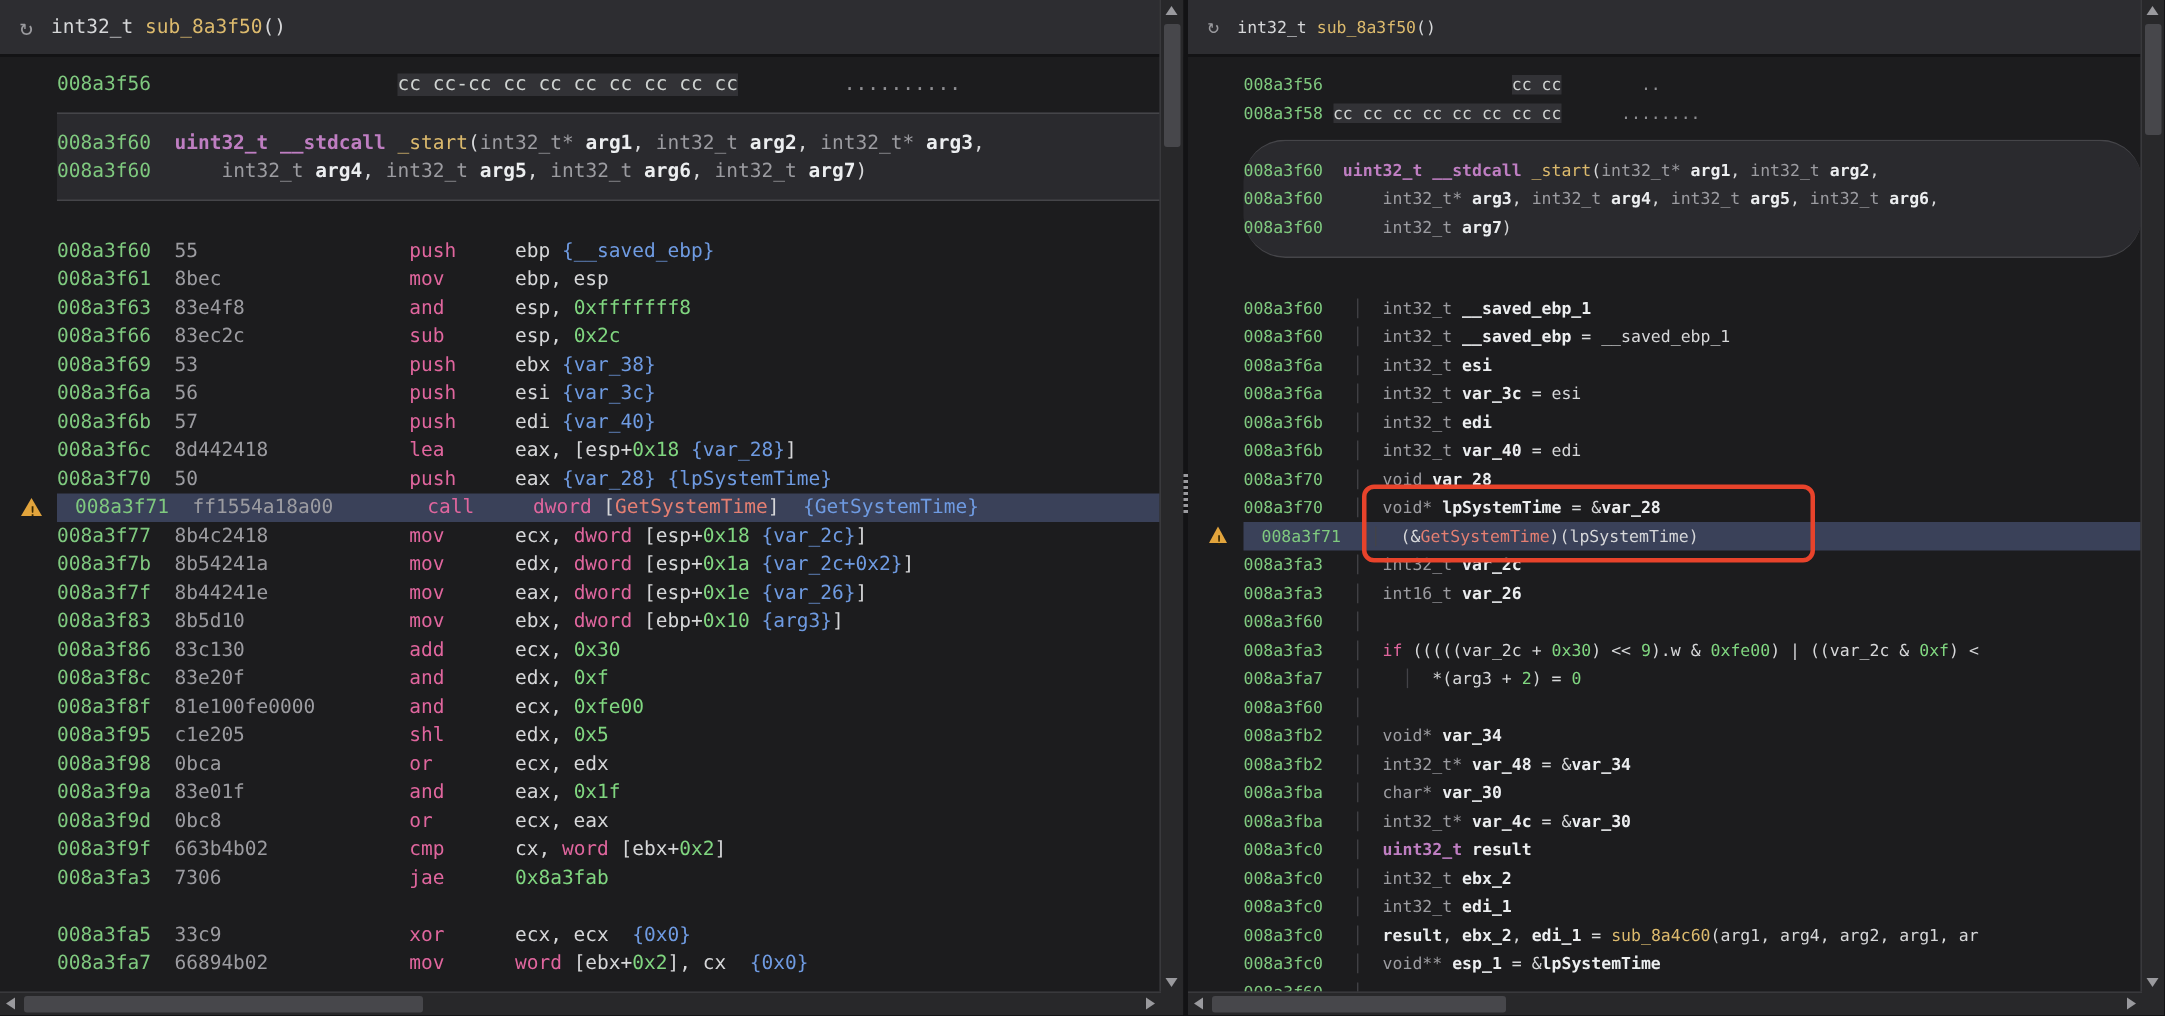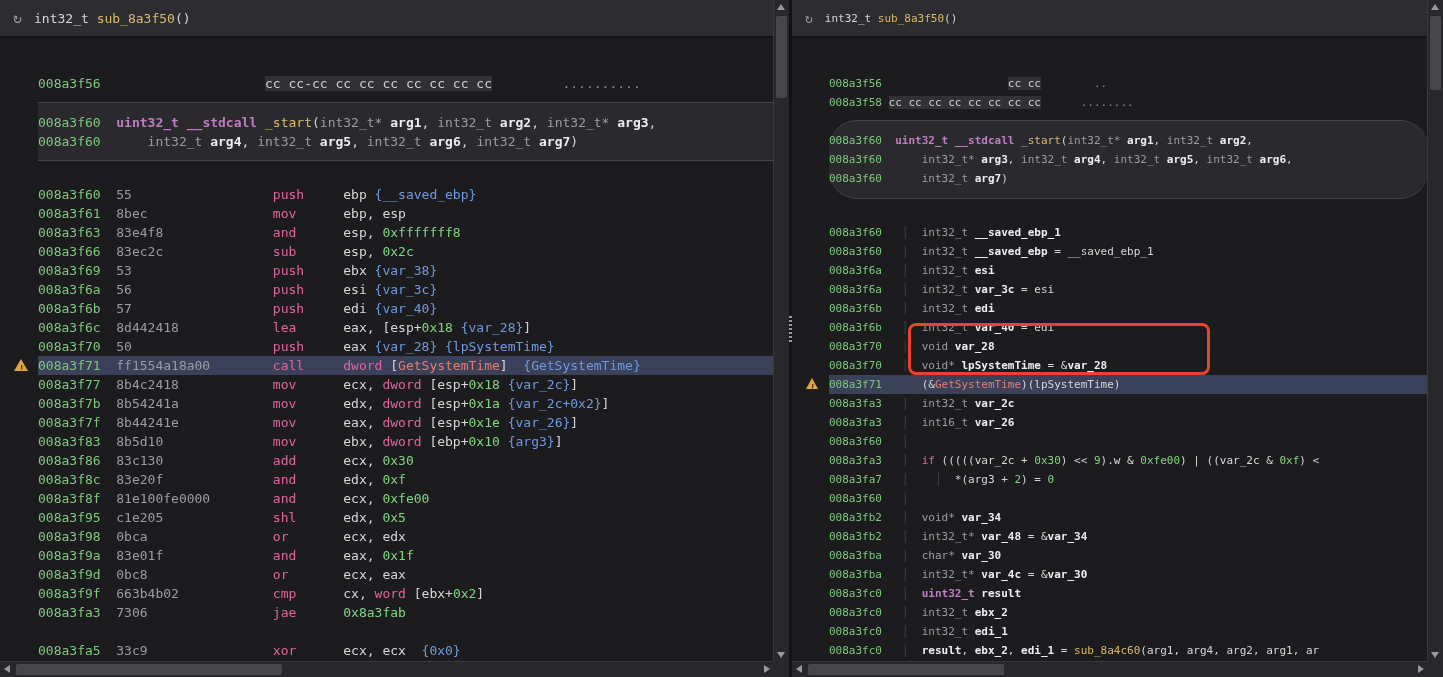--- a/index.html
+++ b/index.html
@@ -8,22 +8,22 @@
   .pane{position:absolute;top:0;height:677px;background:var(--background);overflow:hidden;}
   #left-pane{left:0;width:789px;font-size:13px;}
   #right-pane{left:792px;width:651px;font-size:11px;}
   .pane-header{height:36px;background:var(--header_bg);border-bottom:2px solid var(--window_chrome);
        display:flex;align-items:center;padding-left:13px;gap:12px;color:var(--text);}
   .refresh{color:var(--icon);font-size:15px;line-height:1;cursor:pointer;}
   #right-pane .refresh{font-size:13px;}
   .hdr-name{color:var(--function);}
   .pane-body{position:absolute;top:38px;left:0;right:15px;bottom:15px;overflow:hidden;}
   .row{height:19px;line-height:19px;white-space:pre;position:relative;}
-  .row.sel{background:var(--selection);}
-  .bytes-rows{margin-top:36px;}
+  .row.sel{background:var(--selection);padding-left:12px;}
+  .bytes-rows{margin-top:9px;}
   .sig-block{background:var(--sig_bg);border-top:1px solid var(--sig_border);
        border-bottom:1px solid var(--sig_border);padding:10px 0 9px 0;margin-top:9px;}
   #right-pane .sig-block{margin-top:8px;padding-bottom:10px;border-radius:28px;}
   .body-rows{margin-top:24px;}
   .rows-pad{padding-left:38px;}
   #right-pane .rows-pad{padding-left:37px;}
   .c-a{color:var(--address);}  .c-b{color:var(--bytes);}
   .c-m{color:var(--mnemonic);} .c-r{color:var(--text);}
   .c-n{color:var(--number);text-align:center;}   .c-v{color:var(--annotation);}
   .c-t{color:var(--type);font-weight:bold;}     .c-g{color:var(--type_dim);text-align:right;}

